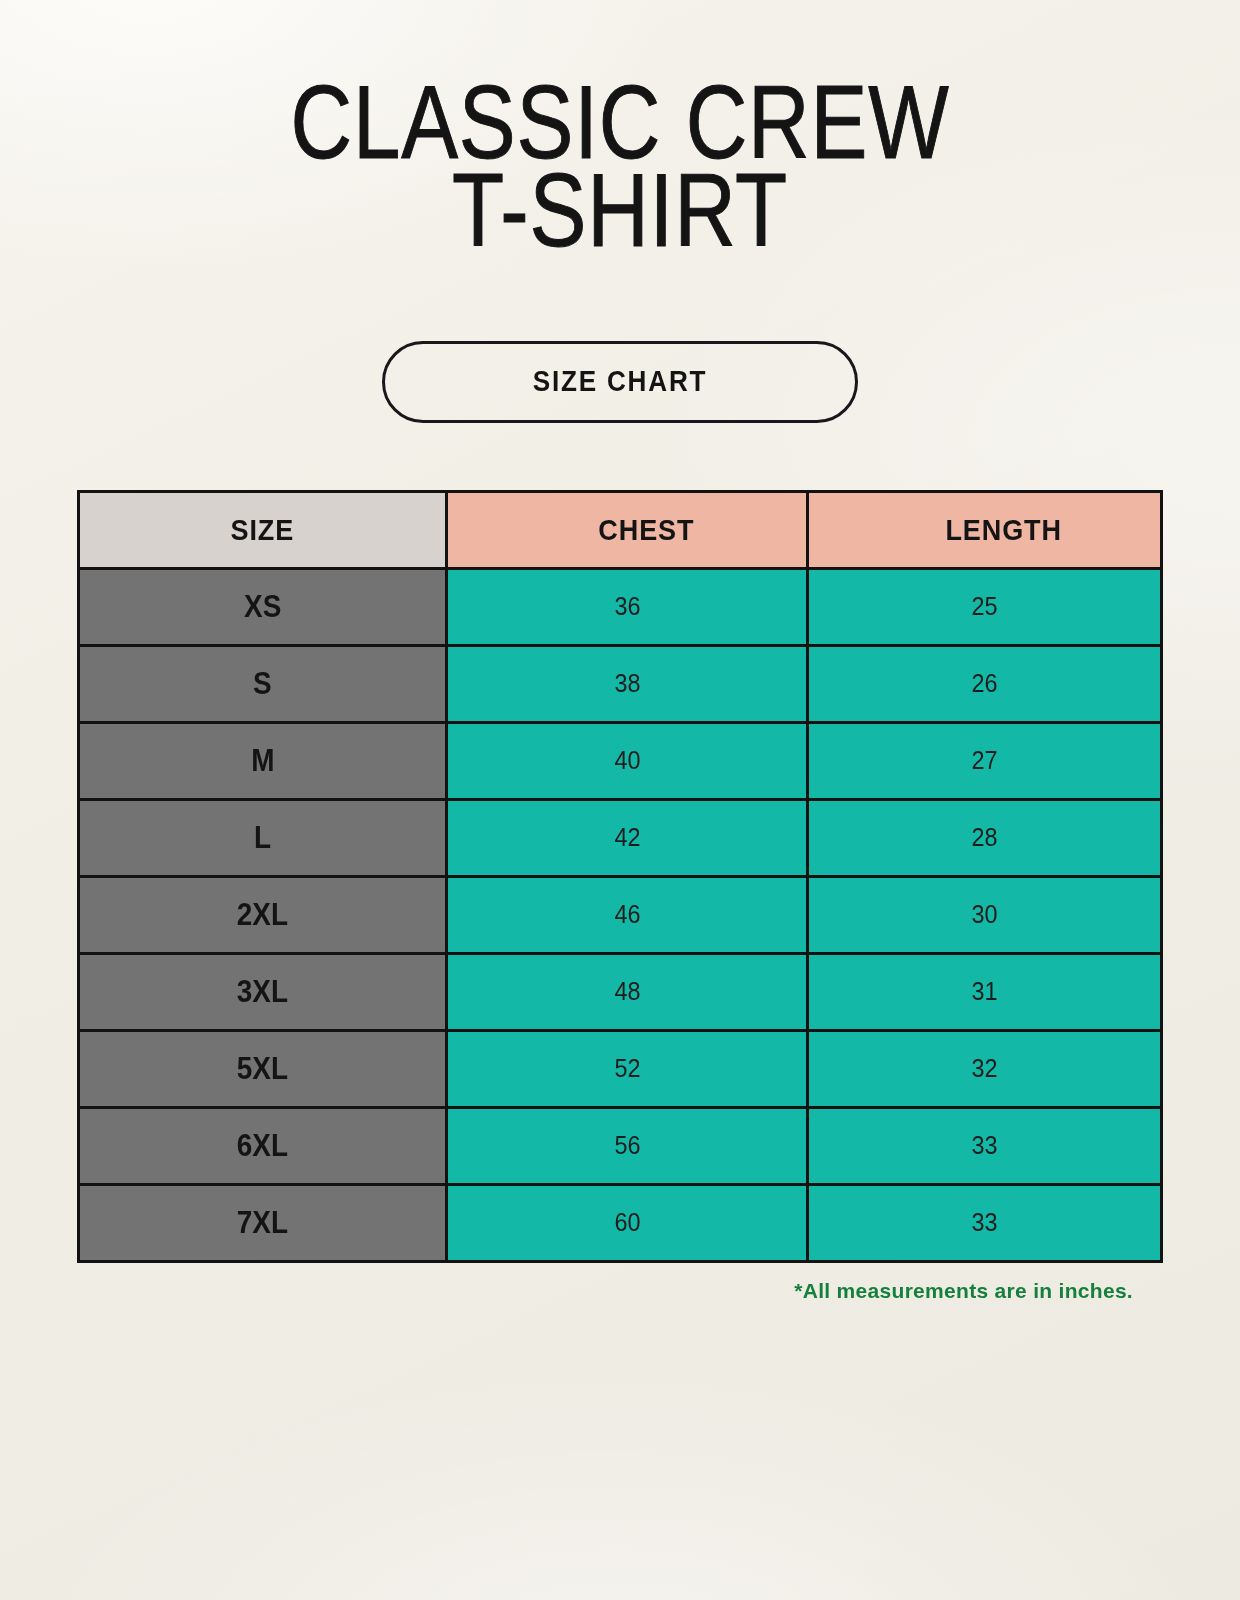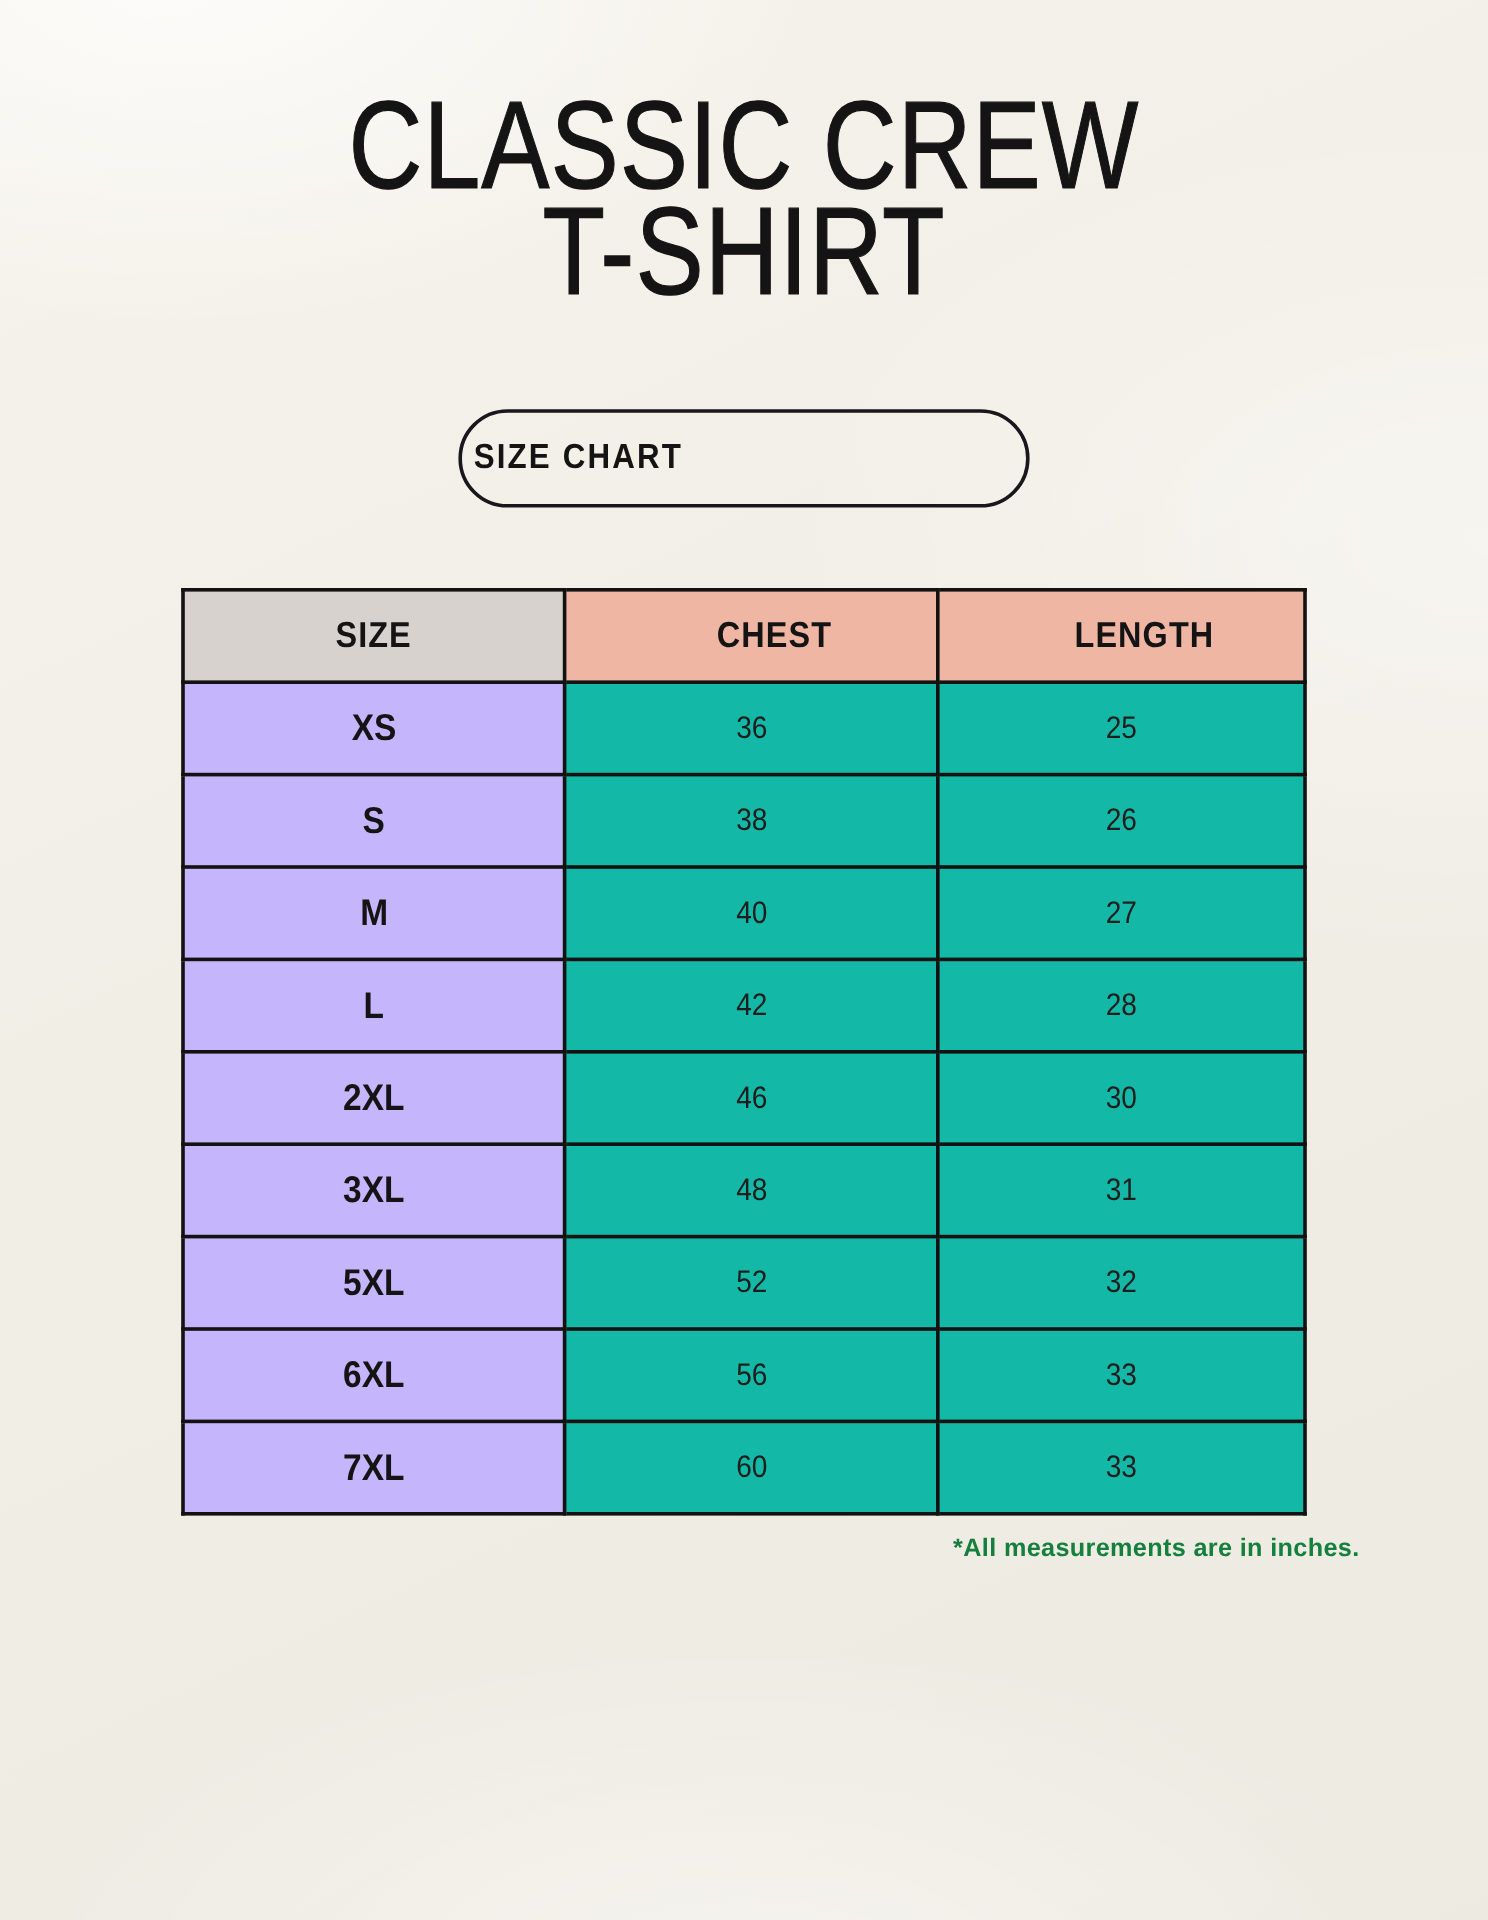--- a/index.html
+++ b/index.html
@@ -42,29 +42,30 @@
 
   .badge {
     width: 476px;
     height: 82px;
     margin: 86px auto 0;
     border: 3px solid #17171c;
     border-radius: 44px;
     background: transparent;
     display: flex;
     align-items: center;
+    justify-content: center;
     font-size: 29px;
     font-weight: 700;
     letter-spacing: 2px;
     color: #141414;
   }
   .badge span { display: inline-block; transform: scaleX(0.9); }
 
   .size-table {
-    width: 938px;
+    width: 1086px;
     margin: 67px auto 16px;
     border-collapse: collapse;
     table-layout: fixed;
     border-radius: 19px;
   }
   .size-table col.c1 { width: 34%; }
   .size-table col.c2 { width: 33.3%; }
   .size-table col.c3 { width: 32.7%; }
 
   .size-table th,
@@ -87,21 +88,21 @@
   .size-table th.accent   { background: #f0b6a4; padding-left: 39px; }
 
   .size-table td {
     background: #14b8a6;
     font-size: 26px;
     font-weight: 400;
     color: #1d1d1d;
   }
 
   .size-table td.size-col {
-    background: #c4b5fd;
+    background: #737373;
     font-size: 31px;
     font-weight: 700;
     color: #141414;
   }
 
   .size-table th > span,
   .size-table td > span {
     display: inline-block;
     transform: scaleX(0.9);
   }

